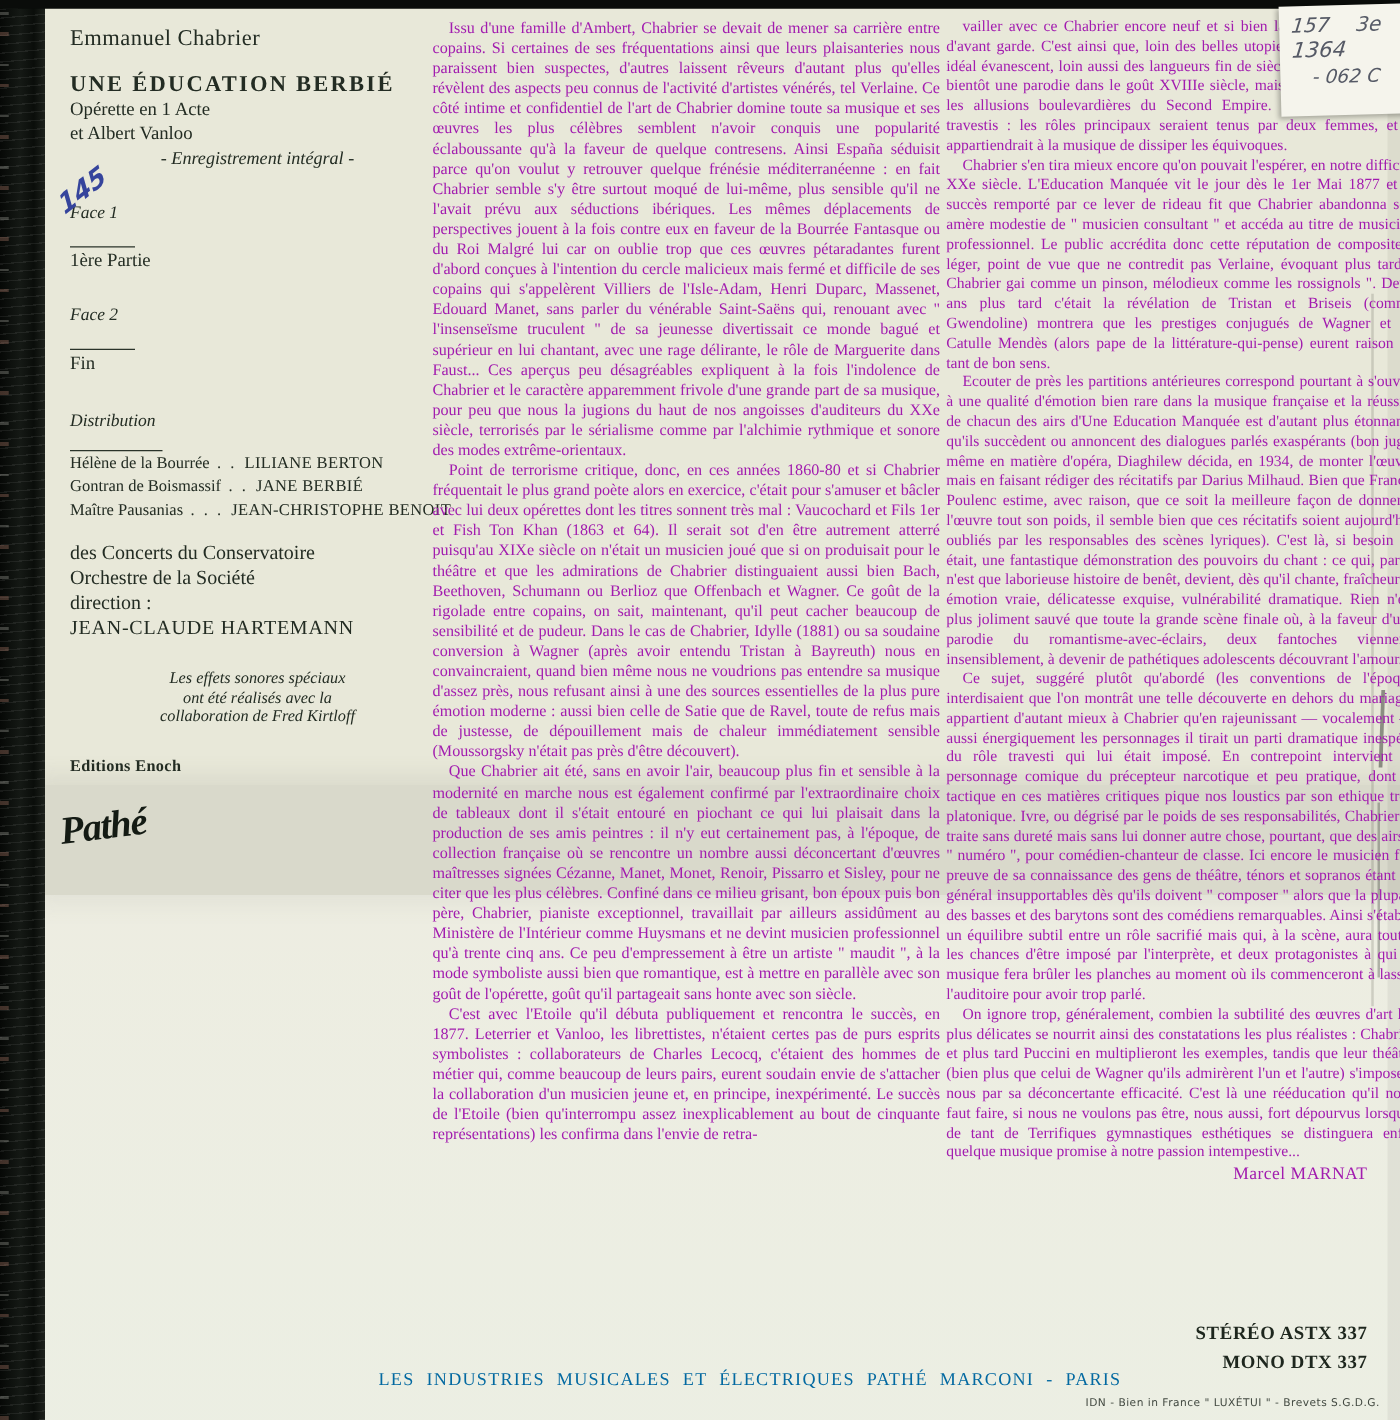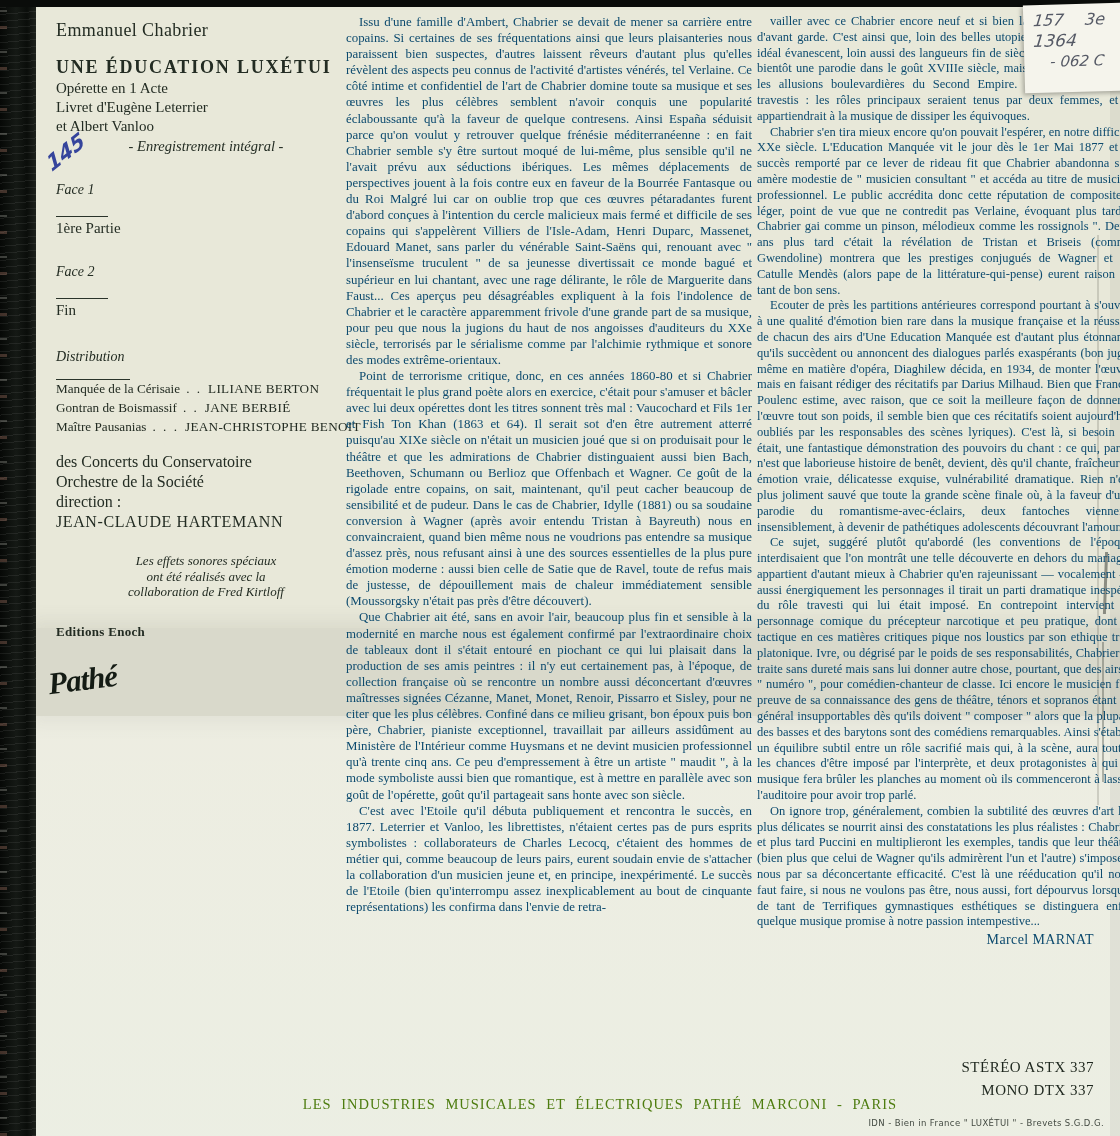--- a/index.html
+++ b/index.html
@@ -55,31 +55,31 @@
   .orch{font-size:16px;margin-top:18px;}
   .orch div{margin-top:2px;}
   .conductor{font-size:16px;letter-spacing:0.6px;margin-top:3px;}
   .fx-note{font-size:13px;font-style:italic;margin-top:22px;line-height:15.5px;text-align:center;}
   .editions{font-size:13px;font-weight:bold;margin-top:24px;letter-spacing:0.3px;}
   .pathe{display:inline-block;margin-top:22px;margin-left:-8px;
     font-family:"Liberation Serif",serif;font-style:italic;font-weight:bold;
     font-size:31px;letter-spacing:-1px;color:#141b14;transform:rotate(-7deg);}
 
   
-  .notes-col{position:absolute;top:14px;z-index:2;text-align:justify;color:#0c4a6e;}
+  .notes-col{position:absolute;top:14px;z-index:2;text-align:justify;color:#a21caf;}
   .col1{left:346px;width:406px;font-size:12.9px;line-height:16.1px;}
   .col2{left:757px;width:375px;font-size:12.5px;line-height:15.8px;}
   .notes-col p{margin:0;text-indent:13px;}
   .author{text-align:right;padding-right:38px;font-size:14px;letter-spacing:0.4px;margin-top:2px;text-indent:0;}
 
   
   .pub-footer{position:absolute;left:290px;width:620px;top:1096px;z-index:2;
-    text-align:center;font-size:14.5px;letter-spacing:1px;word-spacing:5px;color:#4d7c0f;}
+    text-align:center;font-size:14.5px;letter-spacing:1px;word-spacing:5px;color:#0369a1;}
   .catalog{position:absolute;right:26px;top:1056px;z-index:7;text-align:right;
-    font-size:15px;font-weight:normal;line-height:23px;letter-spacing:0.5px;color:#1e271e;}
+    font-size:15px;font-weight:bold;line-height:23px;letter-spacing:0.5px;color:#1e271e;}
   .fineprint{position:absolute;right:16px;top:1118px;z-index:7;
     font-family:"DejaVu Sans",sans-serif;font-size:8.5px;letter-spacing:0.4px;color:#434a42;}
 </style>
 </head>
 <body>
 
 <div id="cover">
 
   <div class="spine"></div>
   <div class="spine-specks"></div>
@@ -97,36 +97,35 @@
       <span>3e</span>
     </div>
     <div class="hand-line2">1364</div>
     <div class="hand-line3">- 062 C</div>
   </div>
 
   <div class="hand-blue">145</div>
 
   <div class="credits">
     <div class="composer">Emmanuel Chabrier</div>
-    <div class="album-title">UNE ÉDUCATION LUXÉTUI</div>
+    <div class="album-title">UNE ÉDUCATION BERBIÉ</div>
     <div class="sub">Opérette en 1 Acte</div>
-    <div class="sub">Livret d'Eugène Leterrier</div>
     <div class="sub">et Albert Vanloo</div>
     <div class="rec-note">- Enregistrement intégral -</div>
 
     <div class="face"><span>Face 1</span></div>
     <div class="part">1ère Partie</div>
     <div class="face"><span>Face 2</span></div>
     <div class="part">Fin</div>
 
     <div class="dist-head"><span>Distribution</span></div>
     <div class="cast-wrap">
 
         <div class="cast-line">
-          <span>Manquée de la Cérisaie</span><span class="dots">. .</span><span class="cast-name">LILIANE BERTON</span>
+          <span>Hélène de la Bourrée</span><span class="dots">. .</span><span class="cast-name">LILIANE BERTON</span>
         </div>
 
         <div class="cast-line">
           <span>Gontran de Boismassif</span><span class="dots">. .</span><span class="cast-name">JANE BERBIÉ</span>
         </div>
 
         <div class="cast-line">
           <span>Maître Pausanias</span><span class="dots">. . .</span><span class="cast-name">JEAN-CHRISTOPHE BENOIT</span>
         </div>
       </div>

